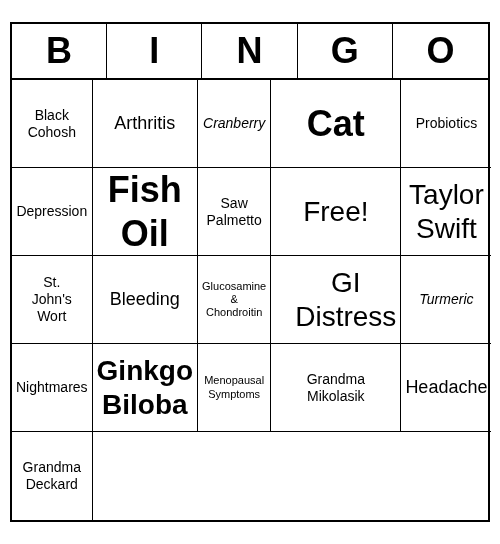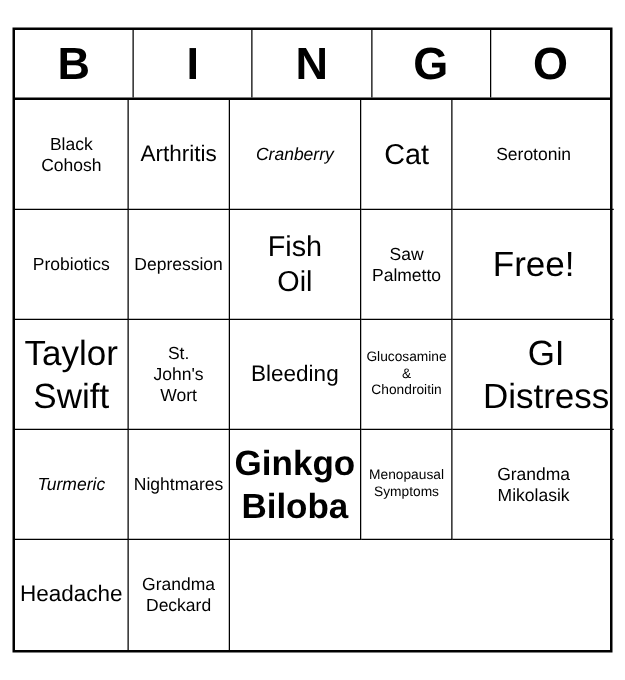--- a/index.html
+++ b/index.html
@@ -50,21 +50,21 @@
     .bingo-cell:nth-child(5n) {
       border-right: none;
     }
     .bingo-cell:nth-child(n+21) {
       border-bottom: none;
     }
     .size-small { font-size: 11px; }
     .size-medium { font-size: 14px; }
     .size-large { font-size: 18px; }
     .size-xlarge { font-size: 28px; }
-    .size-xxlarge { font-size: 23px; }
+    .size-xxlarge { font-size: 36px; font-weight: bold; }
   </style>
 </head>
 <body>
 
 <div class="bingo-card">
   <div class="bingo-header">
   <div class="bingo-header-cell">B</div>
       <div class="bingo-header-cell">I</div>
       <div class="bingo-header-cell">N</div>
       <div class="bingo-header-cell">G</div>
@@ -76,23 +76,20 @@
 Cohosh</span>
       </div>
       <div class="bingo-cell">
         <span class="size-large" style="white-space: pre-line;">Arthritis</span>
       </div>
       <div class="bingo-cell">
         <span class="size-medium" style="white-space: pre-line; font-style: italic;">Cranberry</span>
       </div>
       <div class="bingo-cell">
         <span class="size-xxlarge" style="white-space: pre-line;">Cat</span>
-      </div>
-      <div class="bingo-cell">
-        <span class="size-medium" style="white-space: pre-line;">Serotonin</span>
       </div>
       <div class="bingo-cell">
         <span class="size-medium" style="white-space: pre-line;">Probiotics</span>
       </div>
       <div class="bingo-cell">
         <span class="size-medium" style="white-space: pre-line;">Depression</span>
       </div>
       <div class="bingo-cell">
         <span class="size-xxlarge" style="white-space: pre-line;">Fish
 Oil</span>

